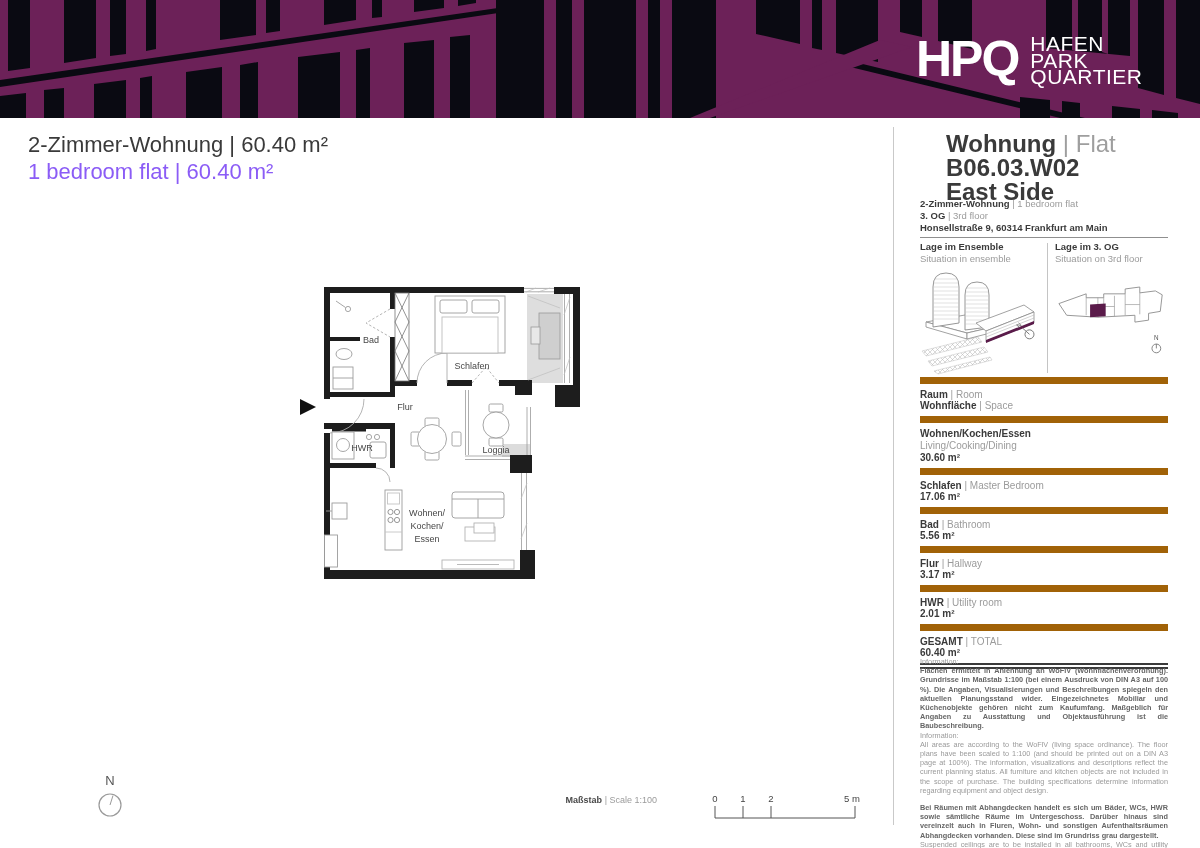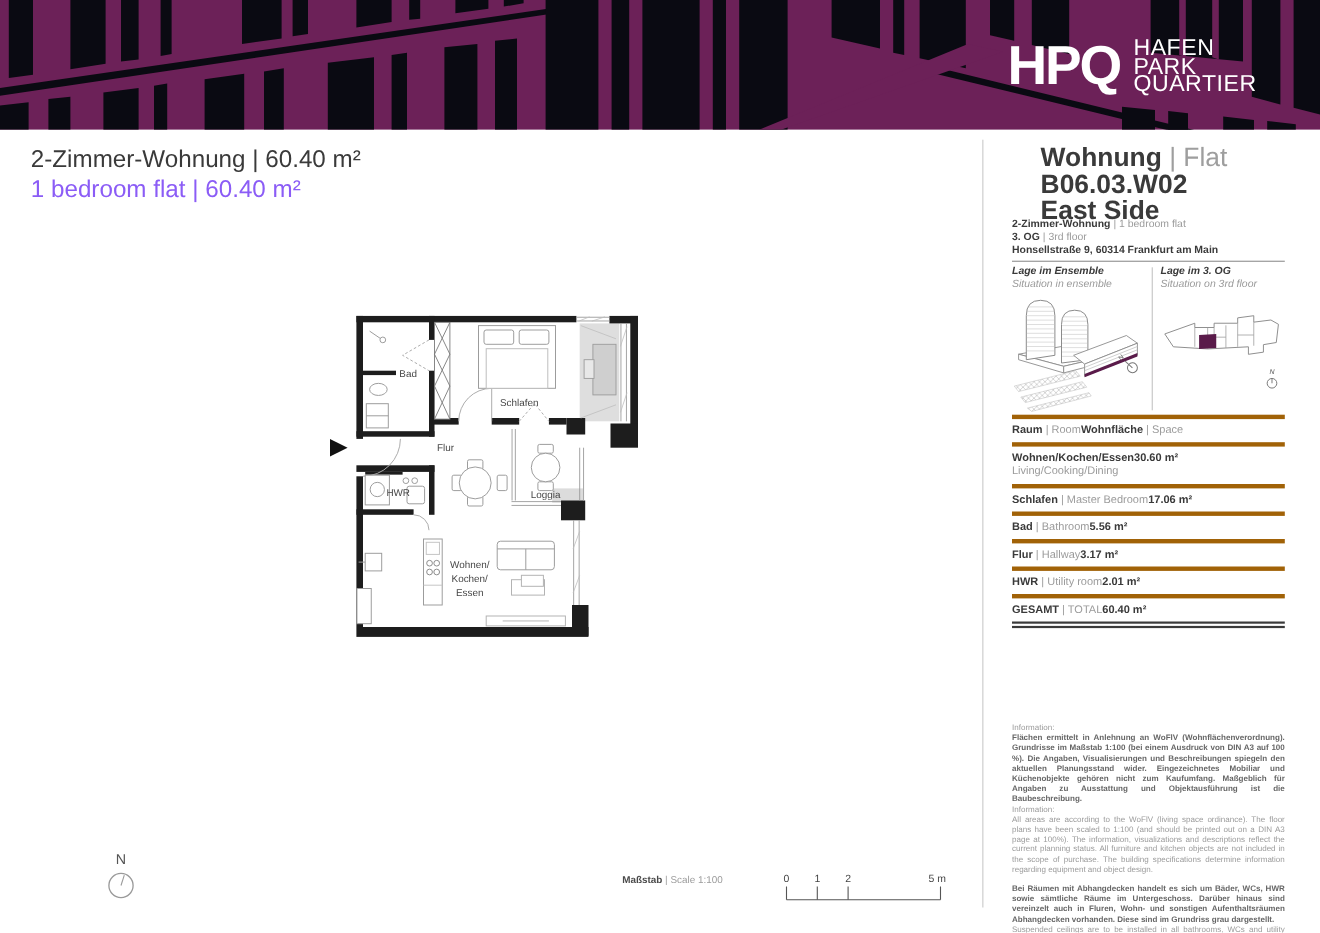--- a/index.html
+++ b/index.html
@@ -24,29 +24,29 @@
   
   .vdivider{position:absolute;left:893px;top:127px;width:1px;height:698px;background:#c9c9c9;}
   .panel{position:absolute;left:920px;top:0;width:248px;}
   .heading{position:absolute;top:132px;left:0;width:248px;font-size:24px;line-height:24px;margin-left:26px;}
   .heading .b{font-weight:700;color:#3a3a3a;}
   .heading .l{font-weight:400;color:#9e9e9e;}
   .address{position:absolute;top:198px;left:0;width:248px;font-size:9.5px;line-height:12px;}
   .address .b{font-weight:700;color:#3a3a3a;}
   .address .l{color:#9b9b9b;}
   .rule1{position:absolute;top:237px;left:0;width:248px;height:1px;background:#8f8f8f;}
-  .diagrams{position:absolute;top:241px;left:0;width:248px;height:135px;font-style:italic;}
+  .diagrams{position:absolute;top:241px;left:0;width:248px;height:135px;}
   .diagrams .cell-l{position:absolute;left:0;top:0;width:120px;}
   .diagrams .cell-r{position:absolute;left:135px;top:0;width:113px;}
   .diagrams .ct{font-size:9.5px;font-weight:700;color:#3a3a3a;line-height:11.5px;}
   .diagrams .cs{font-size:9.5px;color:#9b9b9b;line-height:11.5px;}
   .diagrams .vsep{position:absolute;left:127px;top:2px;width:1px;height:130px;background:#c4c4c4;}
   .tbl{position:absolute;top:377px;left:0;width:248px;font-size:10px;}
   .trow{display:flex;justify-content:flex-start;align-items:flex-start;
-        border-top:4px solid #a16207;padding:5px 0 5px 0;}
+        border-top:7px solid #a16207;padding:5px 0 5px 0;flex-direction:column;}
   .trow .de{font-weight:700;color:#3a3a3a;}
   .trow .en{color:#9b9b9b;}
   .trow .val{font-weight:700;color:#3a3a3a;white-space:nowrap;}
   .trow .sub{color:#9b9b9b;font-weight:400;line-height:12px;margin-top:11px;}
   .trow .lines{line-height:12px;}
   .dbl{height:2px;border-top:2px solid #3a3a3a;border-bottom:2px solid #3a3a3a;margin-top:0;}
   .legal{position:absolute;top:657px;left:0;width:248px;font-size:7.3px;line-height:9.2px;
          text-align:justify;}
   .legal p{margin:0;}
   .legal .de{color:#666;font-weight:700;}

